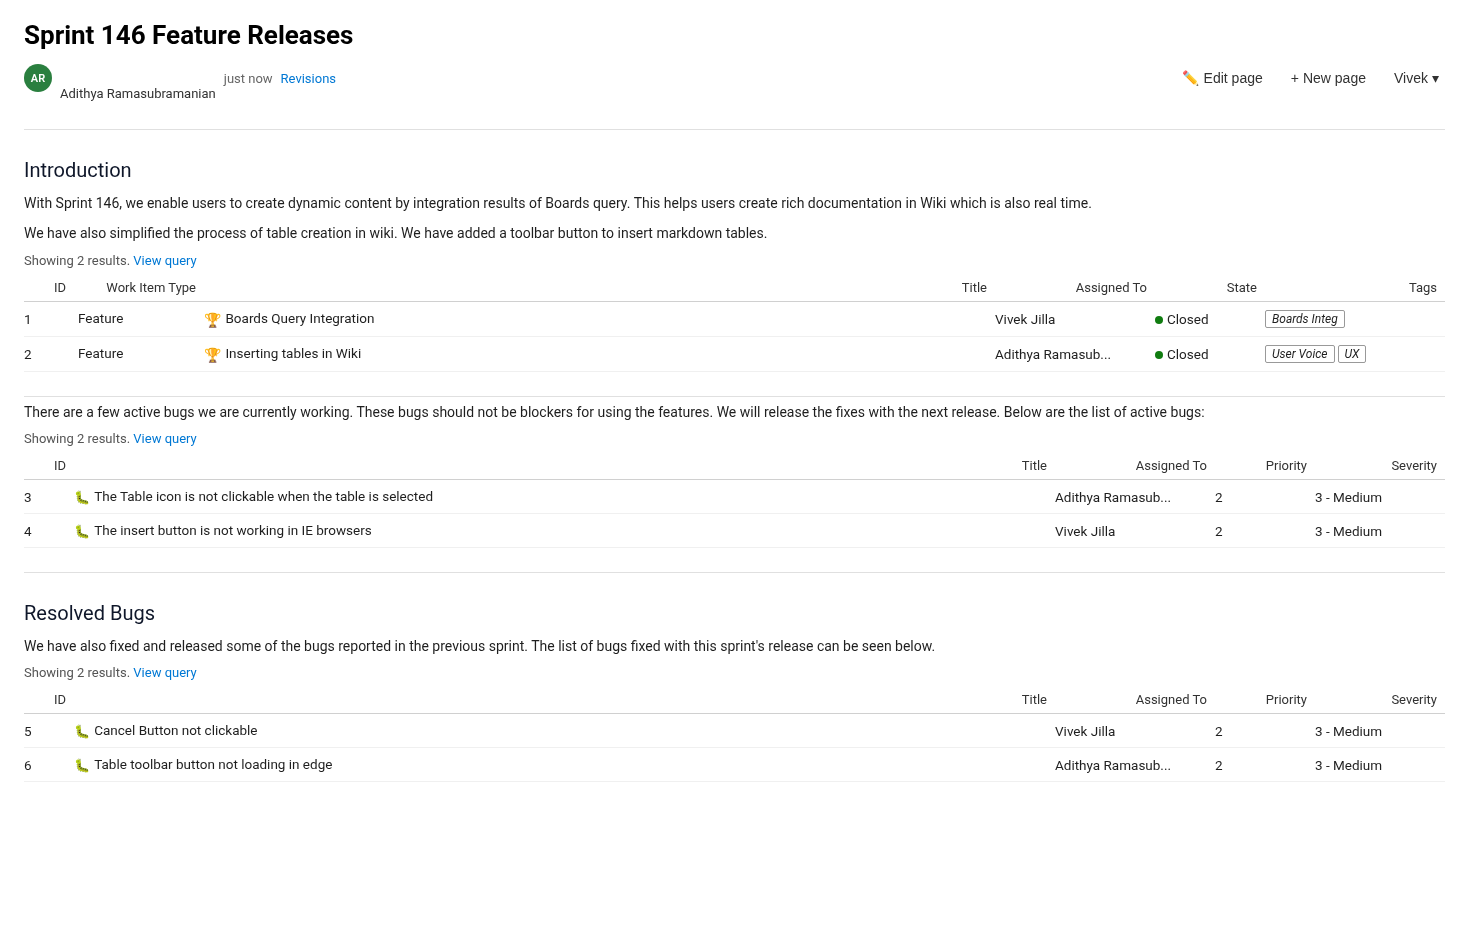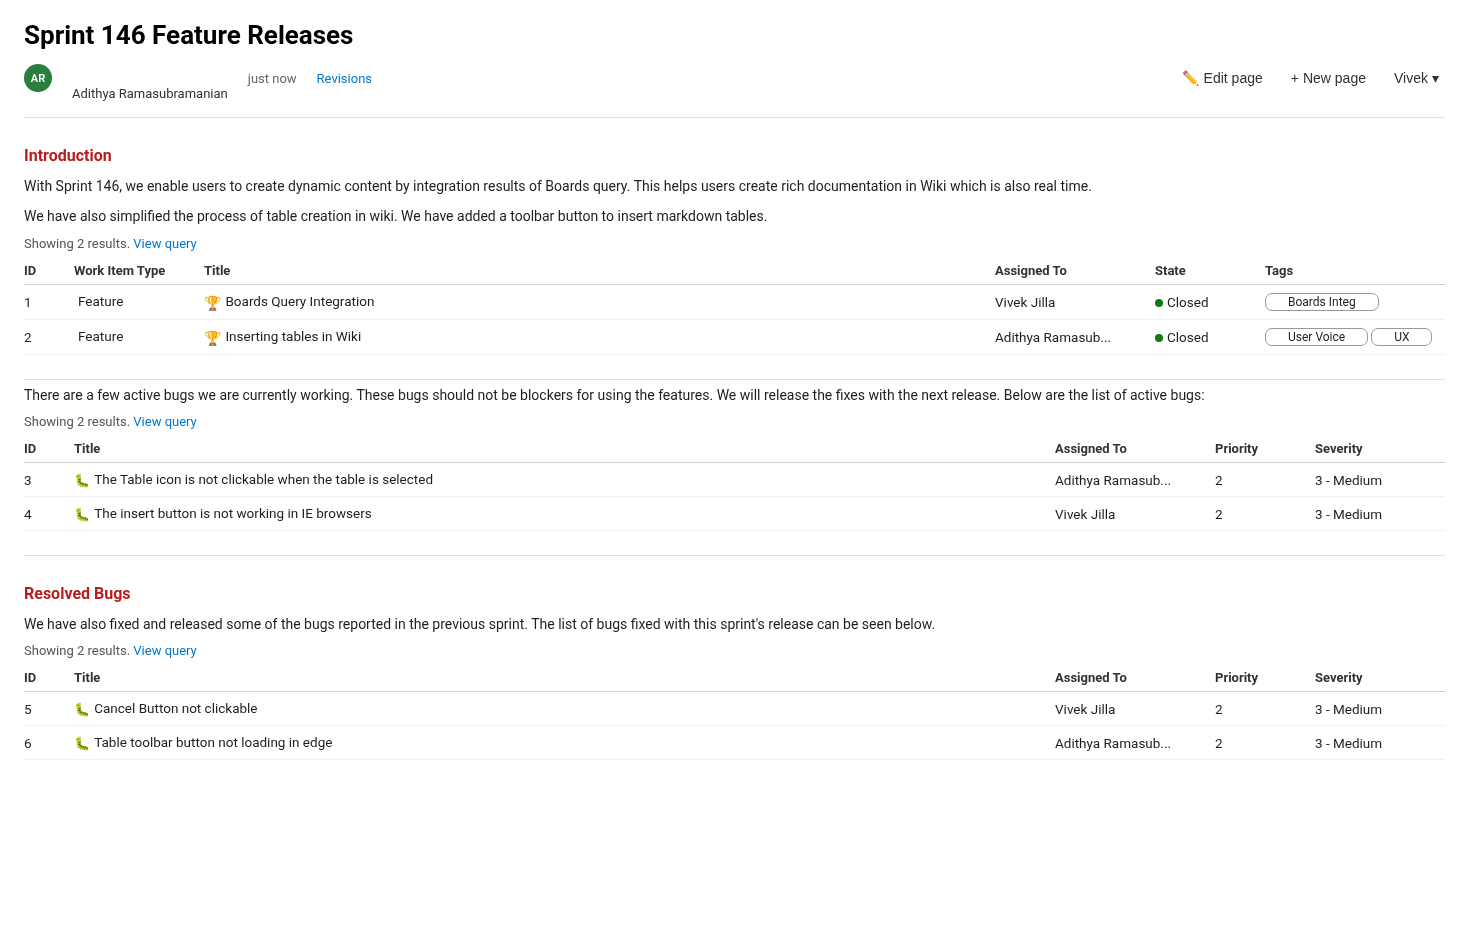--- a/index.html
+++ b/index.html
@@ -15,24 +15,24 @@
     }
     .page-title {
       font-size: 26px;
       font-weight: 700;
       margin-bottom: 5px;
       color: #000;
     }
     .meta-bar {
       display: flex;
       align-items: center;
-      gap: 20px;
+      gap: 8px;
       margin-bottom: 16px;
       border-bottom: 1px solid #e0e0e0;
-      padding-bottom: 16px;
+      padding-bottom: 28px;
     }
     .avatar {
       width: 28px;
       height: 28px;
       border-radius: 50%;
       background: #2a7f3f;
       color: #fff;
       font-size: 11px;
       font-weight: 600;
       display: flex;
@@ -68,24 +68,24 @@
       gap: 4px;
       font-size: 14px;
       color: #323232;
       cursor: pointer;
       background: none;
       border: none;
       padding: 4px 6px;
     }
     .toolbar-btn .icon { font-size: 14px; }
     .section-title {
-      font-size: 16px;
-      font-weight: 700;
+      font-size: 20px;
+      font-weight: 400;
       margin: 28px 0 10px 0;
-      color: #b91c1c;
+      color: #0f172a;
     }
     .section-text {
       font-size: 14px;
       color: #1f1f1f;
       margin-bottom: 8px;
       line-height: 1.6;
     }
     .query-info {
       font-size: 13px;
       color: #555;
@@ -95,23 +95,23 @@
       color: #0078d4;
       text-decoration: none;
       cursor: pointer;
     }
     .data-table {
       width: 100%;
       border-collapse: collapse;
       margin-bottom: 8px;
     }
     .data-table th {
-      text-align: left;
-      font-size: 13px;
-      font-weight: 700;
+      text-align: right;
+      font-size: 13px;
+      font-weight: 400;
       color: #323232;
       border-bottom: 1px solid #d0d0d0;
       padding: 6px 8px 6px 0;
     }
     .data-table td {
       padding: 8px 8px 8px 0;
       border-bottom: 1px solid #f0f0f0;
       font-size: 13.5px;
       color: #1f1f1f;
       vertical-align: middle;
@@ -129,25 +129,26 @@
       width: 8px;
       height: 8px;
       border-radius: 50%;
       background: #107c10;
       margin-right: 4px;
       vertical-align: middle;
     }
     .tag-badge {
       display: inline-block;
       border: 1px solid #999;
-      border-radius: 7px;
-      padding: 1px 22px;
+      border-radius: 2px;
+      padding: 1px 6px;
       font-size: 12px;
       margin-right: 3px;
       color: #1f1f1f;
+      font-style: italic;
     }
     .title-icon {
       font-size: 14px;
       margin-right: 4px;
       vertical-align: middle;
     }
     .bug-icon {
       color: #cc3300;
       font-size: 13px;
       margin-right: 4px;

